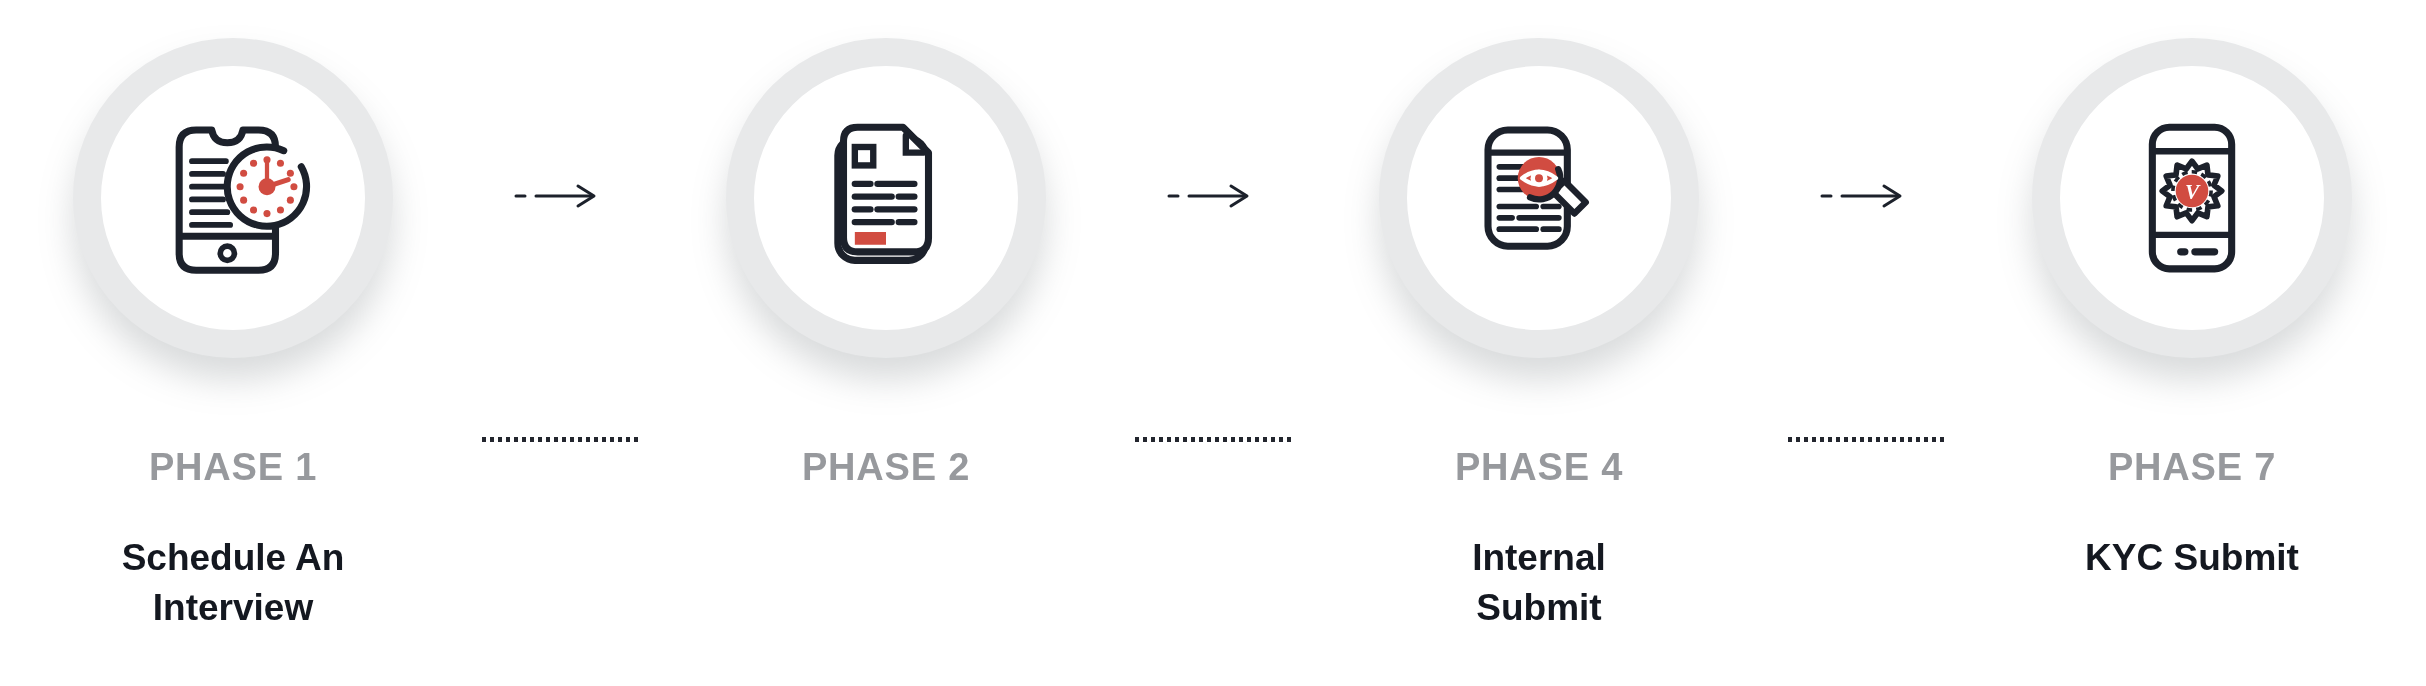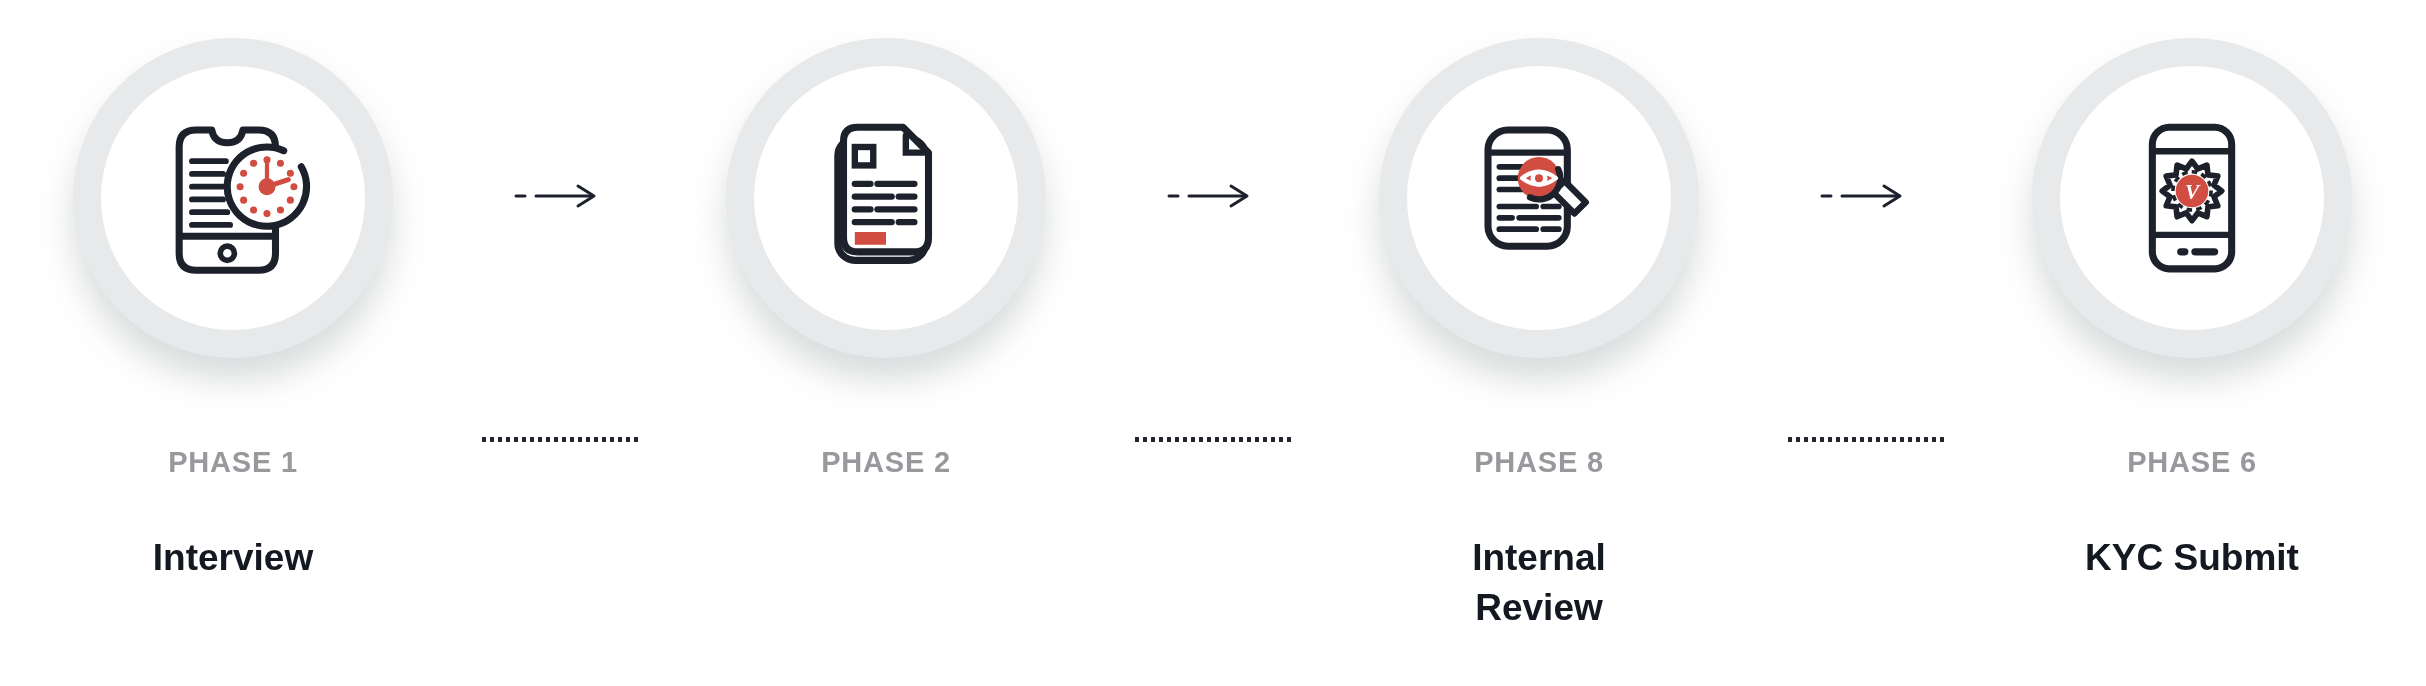--- a/index.html
+++ b/index.html
@@ -29,21 +29,21 @@
     display: flex;
     align-items: center;
     justify-content: center;
   }
   .circle .icon-svg { display: block; }
   .eyebrow {
     position: absolute;
     top: 446px;
     left: 0;
     width: 340px;
-    font-size: 29px;
+    font-size: 38px;
     font-weight: 700;
     letter-spacing: 0.8px;
     color: #97999d;
   }
   .title {
     position: absolute;
     top: 533px;
     left: 0;
     width: 340px;
     font-size: 37px;
@@ -112,20 +112,21 @@
           <circle cx="93.5" cy="35.5" r="2.5"></circle>
             <circle cx="100.5" cy="42.5" r="2.5"></circle>
         </g>
         <path d="M84,52 L84,34" stroke="#d14c41" stroke-width="3" stroke-linecap="round"></path>
         <path d="M84,52 L99,47" stroke="#d14c41" stroke-width="3.5" stroke-linecap="round"></path>
         <circle cx="84" cy="52" r="6" fill="#d14c41"></circle>
       </svg>
     </div>
     <div class="eyebrow">PHASE 1</div>
     <div class="title">
+      <span class="tl">Schedule An</span>
       <span class="tl">Interview</span>
     </div>
   </div>
 
   <svg class="connector-arrow c1" viewBox="0 0 92 28">
     <path d="M2,14 h9" stroke="#1c212b" stroke-width="3" stroke-linecap="round" fill="none"></path>
     <path d="M22,14 h56" stroke="#1c212b" stroke-width="3" stroke-linecap="round" fill="none"></path>
     <path d="M64,4 L80,14 L64,24" stroke="#1c212b" stroke-width="3" stroke-linecap="round" stroke-linejoin="round" fill="none"></path>
   </svg>
   <div class="dotted-sep d1"></div>
@@ -177,24 +178,24 @@
             <path d="M63,82 h11"></path>
         </g>
         <path d="M70,56 L78,48 L93,63 L85,71 Z" fill="#ffffff" stroke="#1c212b" stroke-width="4.5" stroke-linejoin="round"></path>
         <circle cx="60" cy="46" r="15" fill="#d14c41"></circle>
         <path d="M73.6,39.7 A15,15 0 0 1 53.7,59.6" fill="none" stroke="#1c212b" stroke-width="4.5" stroke-linecap="round"></path>
         <path d="M48,46 Q60,37 72,46 Q60,55 48,46 Z" fill="none" stroke="#ffffff" stroke-width="3" stroke-linejoin="round"></path>
         <circle cx="60" cy="46" r="6" fill="#ffffff"></circle>
         <circle cx="60" cy="46" r="2.8" fill="#d14c41"></circle>
       </svg>
     </div>
-    <div class="eyebrow">PHASE 8</div>
+    <div class="eyebrow">PHASE 4</div>
     <div class="title">
       <span class="tl">Internal</span>
-      <span class="tl">Review</span>
+      <span class="tl">Submit</span>
     </div>
   </div>
 
   <svg class="connector-arrow c3" viewBox="0 0 92 28">
     <path d="M2,14 h9" stroke="#1c212b" stroke-width="3" stroke-linecap="round" fill="none"></path>
     <path d="M22,14 h56" stroke="#1c212b" stroke-width="3" stroke-linecap="round" fill="none"></path>
     <path d="M64,4 L80,14 L64,24" stroke="#1c212b" stroke-width="3" stroke-linecap="round" stroke-linejoin="round" fill="none"></path>
   </svg>
   <div class="dotted-sep d3"></div>
 
@@ -205,19 +206,19 @@
         <path d="M32,27 H88" stroke="#1c212b" stroke-width="4.5"></path>
         <path d="M32,86 H88" stroke="#1c212b" stroke-width="4.5"></path>
         <path d="M52,98 h3" stroke="#1c212b" stroke-width="5" stroke-linecap="round"></path>
         <path d="M62,98 h14" stroke="#1c212b" stroke-width="5" stroke-linecap="round"></path>
         <polygon points="81,55 75.5,59.1 78.2,65.5 71.3,66.3 70.5,73.2 64.1,70.5 60,76 55.9,70.5 49.5,73.2 48.7,66.3 41.8,65.5 44.5,59.1 39,55 44.5,50.9 41.8,44.5 48.7,43.7 49.5,36.8 55.9,39.5 60,34 64.1,39.5 70.5,36.8 71.3,43.7 78.2,44.5 75.5,50.9" fill="#ffffff" stroke="#1c212b" stroke-width="4" stroke-linejoin="round"></polygon>
         <circle cx="60" cy="55" r="13.5" fill="none" stroke="#1c212b" stroke-width="2.5" stroke-dasharray="4 3"></circle>
         <circle cx="60" cy="55" r="11.5" fill="#d14c41"></circle>
         <text x="60" y="60.5" text-anchor="middle" font-family="Liberation Serif, serif" font-size="15" font-weight="bold" font-style="italic" fill="#ffffff">V</text>
       </svg>
     </div>
-    <div class="eyebrow">PHASE 6</div>
+    <div class="eyebrow">PHASE 7</div>
     <div class="title">
       <span class="tl">KYC Submit</span>
     </div>
   </div>
 
 </div>
 
 </body></html>

